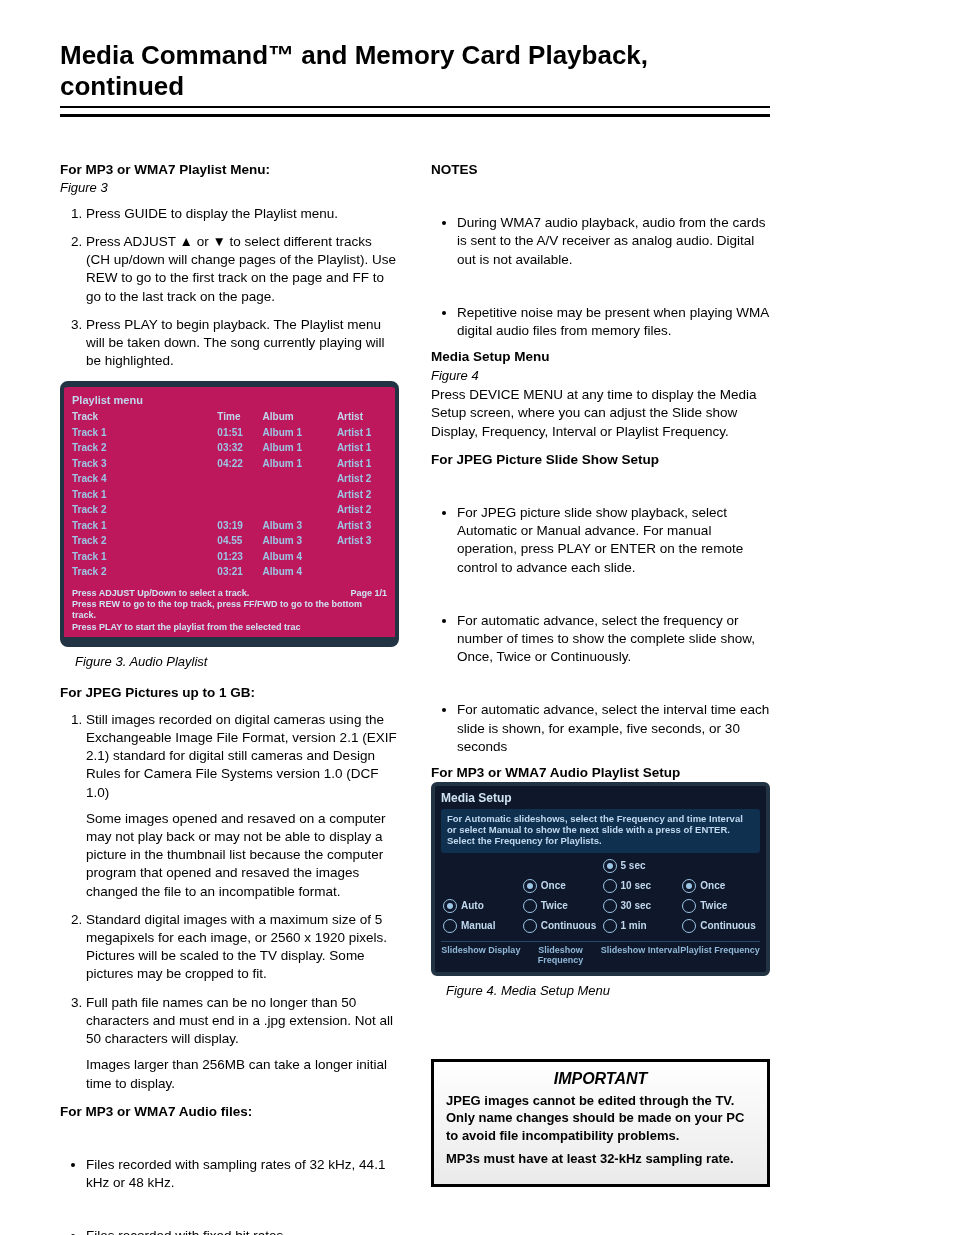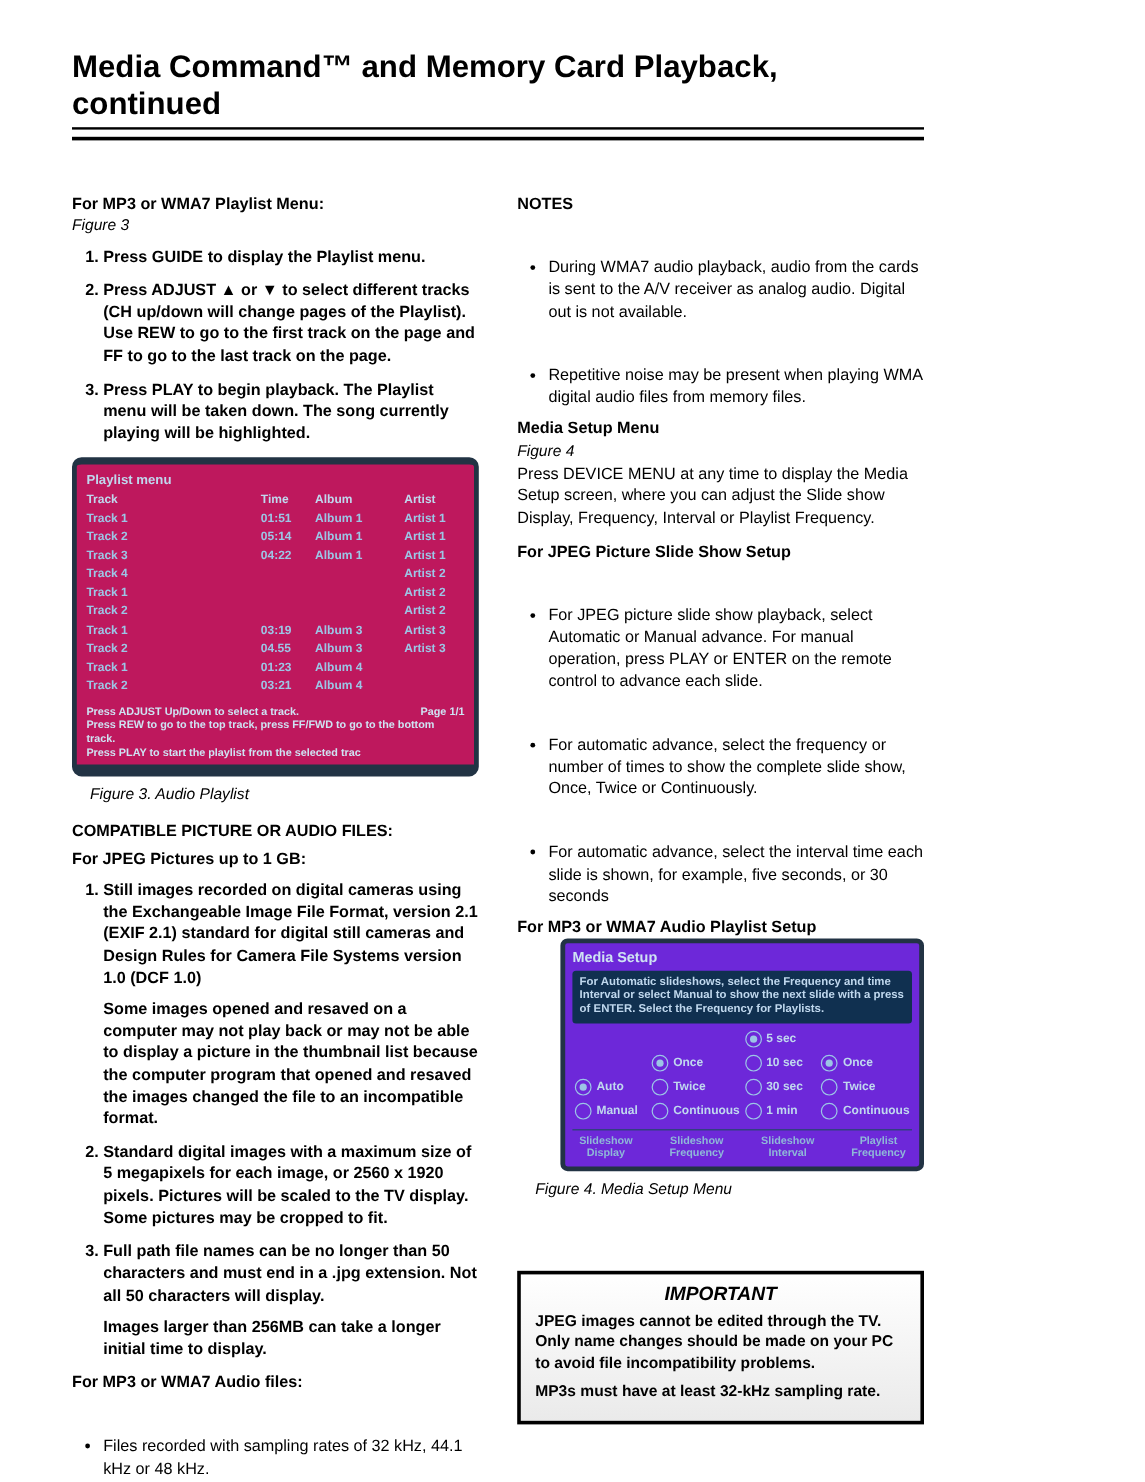--- a/index.html
+++ b/index.html
@@ -46,21 +46,20 @@
     margin: 4px 0 0 0;
   }
   .figref {
     font-style: italic;
     margin: 0 0 8px 0;
     font-size: 13px;
   }
   ol.numlist {
     margin: 4px 0 4px 0;
     padding-left: 26px;
-    font-weight: bold;
   }
   ol.numlist > li {
     margin-bottom: 10px;
   }
   ol.numlist > li p { margin: 0 0 8px 0; }
   ul.bullets {
     margin: 4px 0 8px 0;
     padding-left: 26px;
   }
   ul.bullets > li { margin-bottom: 8px; margin-top: 35px; }
@@ -108,28 +107,27 @@
     font-weight: bold;
     font-size: 9px;
     margin-top: 8px;
     line-height: 1.25;
     padding: 0 4px;
   }
   .playlist .pageno { float: right; }
 
   
   .msetup {
-    background: #6d28d9;
+    background: #0f172a;
     color: #c0d8ee;
     font-size: 10px;
     font-weight: bold;
     border: 4px solid #223344;
     border-radius: 6px;
     padding: 4px 6px 6px 6px;
-    margin-left: 36px;
   }
   .msetup .ms-title {
     font-size: 12px;
     color: #cfe3f3;
     padding-bottom: 2px;
   }
   .msetup .ms-help {
     background: #103050;
     font-size: 9.5px;
     font-weight: bold;
@@ -169,21 +167,21 @@
   }
   .msetup .radio.sel::after {
     content: '';
     width: 6px;
     height: 6px;
     background: #9cc6e6;
     border-radius: 50%;
   }
   .msetup .ms-labels {
     display: flex;
-    gap: 20px;
+    gap: 0;
     border-top: 1px solid #25486a;
     padding-top: 4px;
     margin-top: 4px;
   }
   .msetup .ms-labels > div {
     flex: 1 1 0;
     text-align: center;
     font-size: 9px;
     color: #8fb8d8;
     line-height: 1.1;
@@ -262,21 +260,21 @@
           </thead>
           <tbody id="playlist-rows">
               <tr>
                 <td>Track 1</td>
                 <td>01:51</td>
                 <td>Album 1</td>
                 <td>Artist 1</td>
               </tr>
               <tr>
                 <td>Track 2</td>
-                <td>05:14</td>
+                <td>03:32</td>
                 <td>Album 1</td>
                 <td>Artist 1</td>
               </tr>
               <tr>
                 <td>Track 3</td>
                 <td>04:22</td>
                 <td>Album 1</td>
                 <td>Artist 1</td>
               </tr>
               <tr>
@@ -325,21 +323,20 @@
         </table>
         <div class="pm-tips">
           <span class="pageno">Page 1/1</span>
           <div>Press ADJUST Up/Down to select a track.</div>
           <div>Press REW to go to the top track, press FF/FWD to go to the bottom track.</div>
           <div>Press PLAY to start the playlist from the selected trac</div>
         </div>
       </div>
       <div class="caption">Figure 3.  Audio Playlist</div>
 
-      <h3>COMPATIBLE PICTURE OR AUDIO FILES:</h3>
       <h3 style="margin-bottom:8px">For JPEG Pictures up to 1 GB:</h3>
 
       <ol class="numlist">
         <li>
           <p>Still images recorded on digital cameras using the Exchangeable Image File Format, version 2.1 (EXIF 2.1) standard for digital still cameras and Design Rules for Camera File Systems version 1.0 (DCF 1.0)</p>
           <p>Some images opened and resaved on a computer may not play back or may not be able to display a picture in the thumbnail list because the computer program that opened and resaved the images changed the file to an incompatible format.</p>
         </li>
         <li>
           <p>Standard digital images with a maximum size of 5 megapixels for each image, or 2560 x 1920 pixels.  Pictures will be scaled to the TV display.  Some pictures may be cropped to fit.</p>
         </li>

